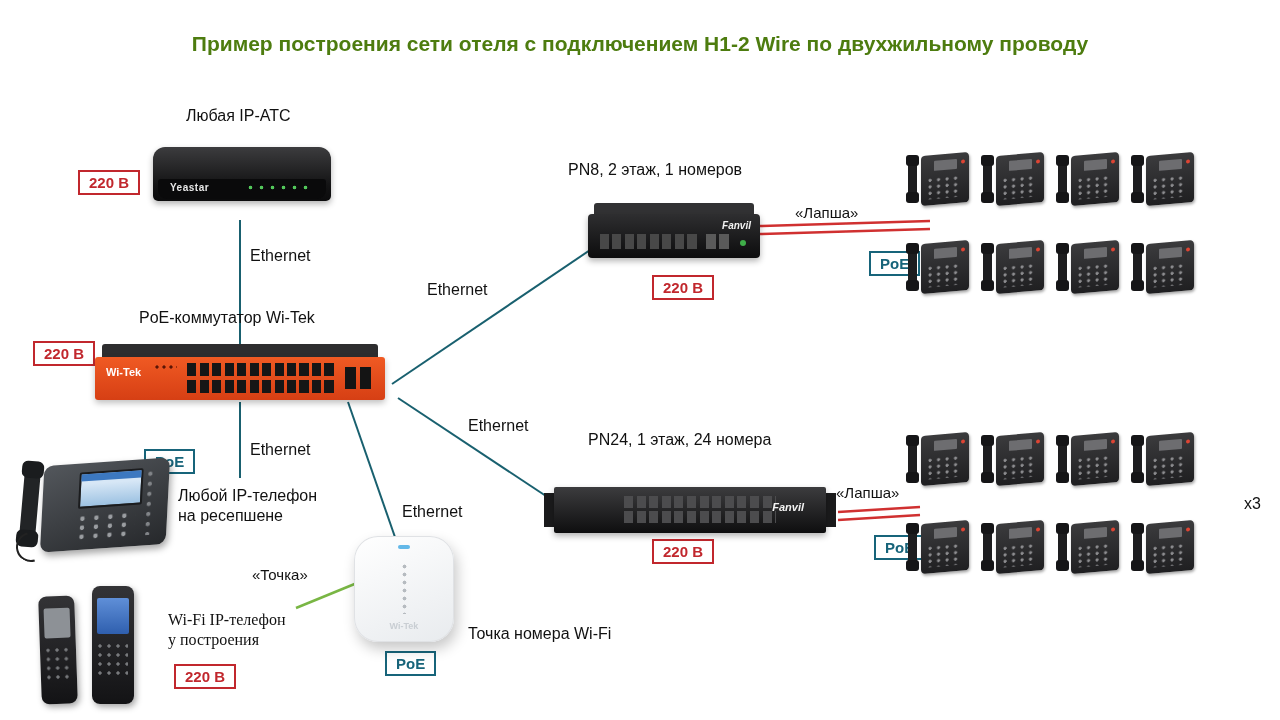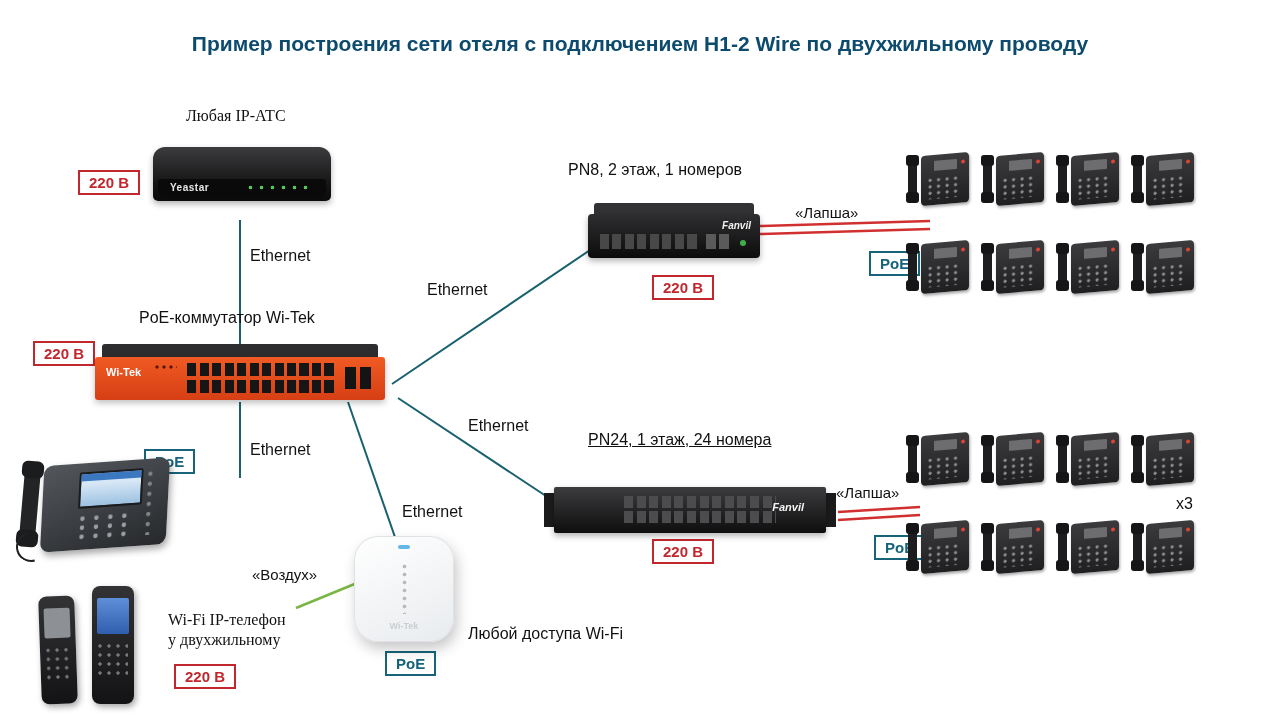--- a/index.html
+++ b/index.html
@@ -2,21 +2,21 @@
 <html><head>
 <meta charset="utf-8">
 <style>
   html,body { margin:0; padding:0; background:#fff; }
   #canvas {
     position:relative; width:1280px; height:720px; background:#ffffff;
     font-family:"Liberation Sans", sans-serif; overflow:hidden; margin:0 auto;
   }
   .title {
     position:absolute; top:32px; left:0; width:100%; text-align:center;
-    font-size:21px; font-weight:bold; color:#0c4a6e;
+    font-size:21px; font-weight:bold; color:#4d7c0f;
   }
   .lbl { position:absolute; font-size:16px; color:#111; line-height:1.25; }
   .lbl.small { font-size:15px; }
   .badge {
     position:absolute; background:#fff; font-weight:bold; font-size:15px;
     padding:2px 9px; white-space:nowrap;
   }
   .badge-power { border:2px solid #c1272d; color:#c1272d; }
   .badge-poe   { border:2px solid #17647a; color:#17647a; }
 
@@ -182,21 +182,21 @@
     <line x1="760" y1="234" x2="930" y2="229" stroke="#d03030" stroke-width="2.5"></line>
 
     <line x1="838" y1="512" x2="920" y2="507" stroke="#d03030" stroke-width="2.5"></line>
     <line x1="838" y1="520" x2="920" y2="515" stroke="#d03030" stroke-width="2.5"></line>
 
     <line x1="296" y1="608" x2="357" y2="583" stroke="#79b644" stroke-width="2.5"></line>
   </svg>
 
   <div class="title">Пример построения сети отеля с подключением H1-2 Wire по двухжильному проводу</div>
 
-  <div class="lbl" style="left:186px; top:106px;font-family:Liberation Serif, serif;">Любая IP-АТС</div>
+  <div class="lbl" style="left:186px; top:106px;">Любая IP-АТС</div>
   <div class="pbx device" style="left:153px; top:147px;">
     <div class="pbx-top">
       <div class="pbx-front">
         <span class="pbx-brand">Yeastar</span>
         <span class="pbx-leds"></span>
       </div>
     </div>
   </div>
   <div class="badge badge-power" style="left:78px; top:170px;">220 В</div>
   <div class="lbl" style="left:250px; top:246px;">Ethernet</div>
@@ -292,21 +292,21 @@
     <div class="phone">
         <span class="ph-handset"></span>
         <div class="ph-body">
           <span class="ph-screen"></span>
           <span class="ph-led"></span>
           <span class="ph-keys"></span>
         </div>
       </div>
   </div>
 
-  <div class="lbl" style="left:588px; top:430px;text-decoration:underline;">PN24, 1 этаж, 24 номера</div>
+  <div class="lbl" style="left:588px; top:430px;">PN24, 1 этаж, 24 номера</div>
   <div class="pn24 device" style="left:544px; top:487px;">
     <div class="pn24-ear left"></div>
     <div class="pn24-ear right"></div>
     <div class="pn24-body">
       <span class="pn24-ports"></span>
       <span class="pn24-brand">Fanvil</span>
     </div>
   </div>
   <div class="badge badge-power" style="left:652px; top:539px;">220 В</div>
   <div class="lbl small" style="left:836px; top:484px;">«Лапша»</div>
@@ -371,51 +371,55 @@
       </div>
     <div class="phone">
         <span class="ph-handset"></span>
         <div class="ph-body">
           <span class="ph-screen"></span>
           <span class="ph-led"></span>
           <span class="ph-keys"></span>
         </div>
       </div>
   </div>
-  <div class="lbl" style="left:1176px; top:494px;">x3</div>
+  <div class="lbl" style="left:1244px; top:494px;">x3</div>
 
   <div class="badge badge-poe" style="left:144px; top:449px;">PoE</div>
   <div class="bigphone" style="left:20px; top:456px;">
     <div class="bp-body">
       <div class="bp-screen"></div>
       <div class="bp-keys"></div>
       <div class="bp-side"></div>
     </div>
     <div class="bp-handset"></div>
     <div class="bp-cord"></div>
   </div>
+  <div class="lbl" style="left:178px; top:486px;">
+    <span>Любой IP-телефон</span><br>
+    <span>на ресепшене</span>
+  </div>
 
   <div class="handsets" style="left:40px; top:586px;">
     <div class="handy h1">
         <div class="scr"></div>
         <div class="keys"></div>
       </div>
     <div class="handy h2">
         <div class="scr blue"></div>
         <div class="keys" style="top:58px;"></div>
       </div>
   </div>
   <div class="lbl" style="left:168px; top:610px;font-family:Liberation Serif, serif;">
     <span>Wi-Fi IP-телефон</span><br>
-    <span>у двухжильному</span>
+    <span>у построения</span>
   </div>
   <div class="badge badge-power" style="left:174px; top:664px;">220 В</div>
 
-  <div class="lbl small" style="left:252px; top:566px;">«Воздух»</div>
+  <div class="lbl small" style="left:252px; top:566px;">«Точка»</div>
   <div class="ap" style="left:354px; top:536px;">
     <div class="ap-led"></div>
     <div class="ap-grille"></div>
     <div class="ap-brand">Wi-Tek</div>
   </div>
-  <div class="lbl" style="left:468px; top:624px;">Любой доступа Wi-Fi</div>
+  <div class="lbl" style="left:468px; top:624px;">Точка номера Wi-Fi</div>
   <div class="badge badge-poe" style="left:385px; top:651px;">PoE</div>
 
 </div>
 
 </body></html>

